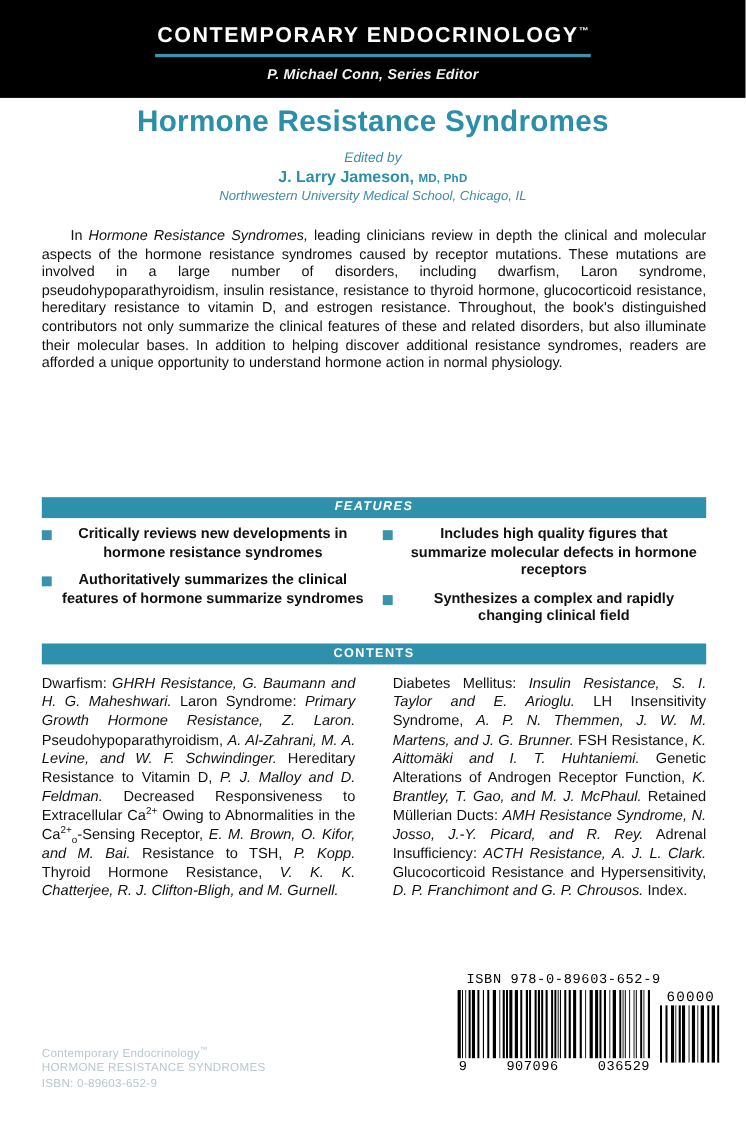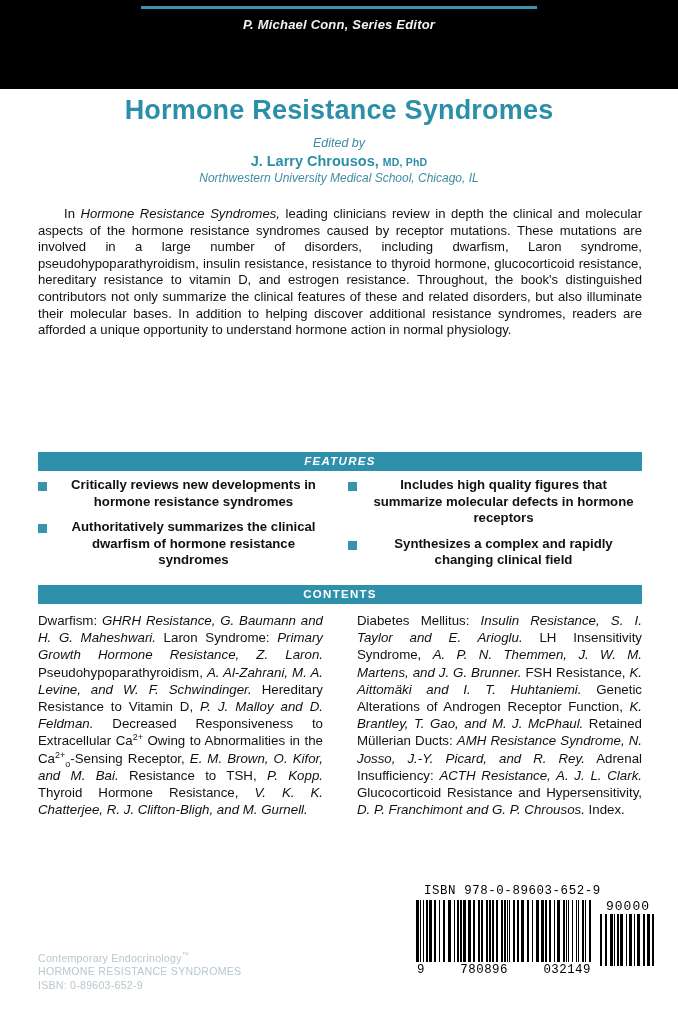--- a/index.html
+++ b/index.html
@@ -263,49 +263,52 @@
     justify-content: space-between;
     padding: 0 1px;
   }
 </style>
 </head>
 <body>
 
 <div class="page">
 
   <div class="series-band">
+    <div class="series-title">
+      <span>CONTEMPORARY ENDOCRINOLOGY</span><span class="tm">™</span>
+    </div>
     <div class="series-rule"></div>
     <div class="series-editor">P. Michael Conn, Series Editor</div>
   </div>
 
   <div class="title-block">
     <div class="book-title">Hormone Resistance Syndromes</div>
     <div class="edited-by">Edited by</div>
     <div class="editor-name">
-      <span>J. Larry Chrousos,</span>
+      <span>J. Larry Jameson,</span>
       <span class="degrees">MD, PhD</span>
     </div>
     <div class="editor-affil">Northwestern University Medical School, Chicago, IL</div>
   </div>
 
   <div class="blurb">
     <p>In <i>Hormone Resistance Syndromes,</i> leading clinicians review in depth the clinical and molecular aspects of the hormone resistance syndromes caused by receptor mutations. These mutations are involved in a large number of disorders, including dwarfism, Laron syndrome, pseudohypoparathyroidism, insulin resistance, resistance to thyroid hormone, glucocorticoid resistance, hereditary resistance to vitamin D, and estrogen resistance. Throughout, the book's distinguished contributors not only summarize the clinical features of these and related disorders, but also illuminate their molecular bases. In addition to helping discover additional resistance syndromes, readers are afforded a unique opportunity to understand hormone action in normal physiology.</p>
   </div>
 
   <div class="section-bar" id="features-bar">FEATURES</div>
 
   <div class="features">
     <div class="features-col">
       <div class="feature-item">
         <span class="feature-bullet"></span>
         <span class="feature-text">Critically reviews new developments in hormone resistance syndromes</span>
       </div>
       <div class="feature-item">
         <span class="feature-bullet"></span>
-        <span class="feature-text">Authoritatively summarizes the clinical dwarfism of hormone resistance syndromes</span>
+        <span class="feature-text">Authoritatively summarizes the clinical features of hormone summarize syndromes</span>
       </div>
     </div>
     <div class="features-col">
       <div class="feature-item">
         <span class="feature-bullet"></span>
         <span class="feature-text">Includes high quality figures that summarize molecular defects in hormone receptors</span>
       </div>
       <div class="feature-item">
         <span class="feature-bullet"></span>
         <span class="feature-text">Synthesizes a complex and rapidly changing clinical field</span>
@@ -411,26 +414,26 @@
             <span style="width: 3px; background: rgb(255, 255, 255);"></span>
             <span style="width: 2px; background: rgb(0, 0, 0);"></span>
             <span style="width: 1px; background: rgb(255, 255, 255);"></span>
             <span style="width: 1px; background: rgb(0, 0, 0);"></span>
             <span style="width: 3px; background: rgb(255, 255, 255);"></span>
             <span style="width: 2px; background: rgb(0, 0, 0);"></span>
             <span style="width: 1px; background: rgb(255, 255, 255);"></span>
           </div>
         <div class="ean-digits">
           <span>9</span>
-          <span>780896</span>
-          <span>032149</span>
+          <span>907096</span>
+          <span>036529</span>
         </div>
       </div>
       <div class="ean-addon">
-        <div class="addon-digits">90000</div>
+        <div class="addon-digits">60000</div>
         <div class="bars" id="bars-addon" style="height:52px;">
             <span style="width: 2px; background: rgb(0, 0, 0);"></span>
             <span style="width: 3px; background: rgb(255, 255, 255);"></span>
             <span style="width: 2px; background: rgb(0, 0, 0);"></span>
             <span style="width: 3px; background: rgb(255, 255, 255);"></span>
             <span style="width: 3px; background: rgb(0, 0, 0);"></span>
             <span style="width: 1px; background: rgb(255, 255, 255);"></span>
             <span style="width: 1px; background: rgb(0, 0, 0);"></span>
             <span style="width: 2px; background: rgb(255, 255, 255);"></span>
             <span style="width: 2px; background: rgb(0, 0, 0);"></span>

